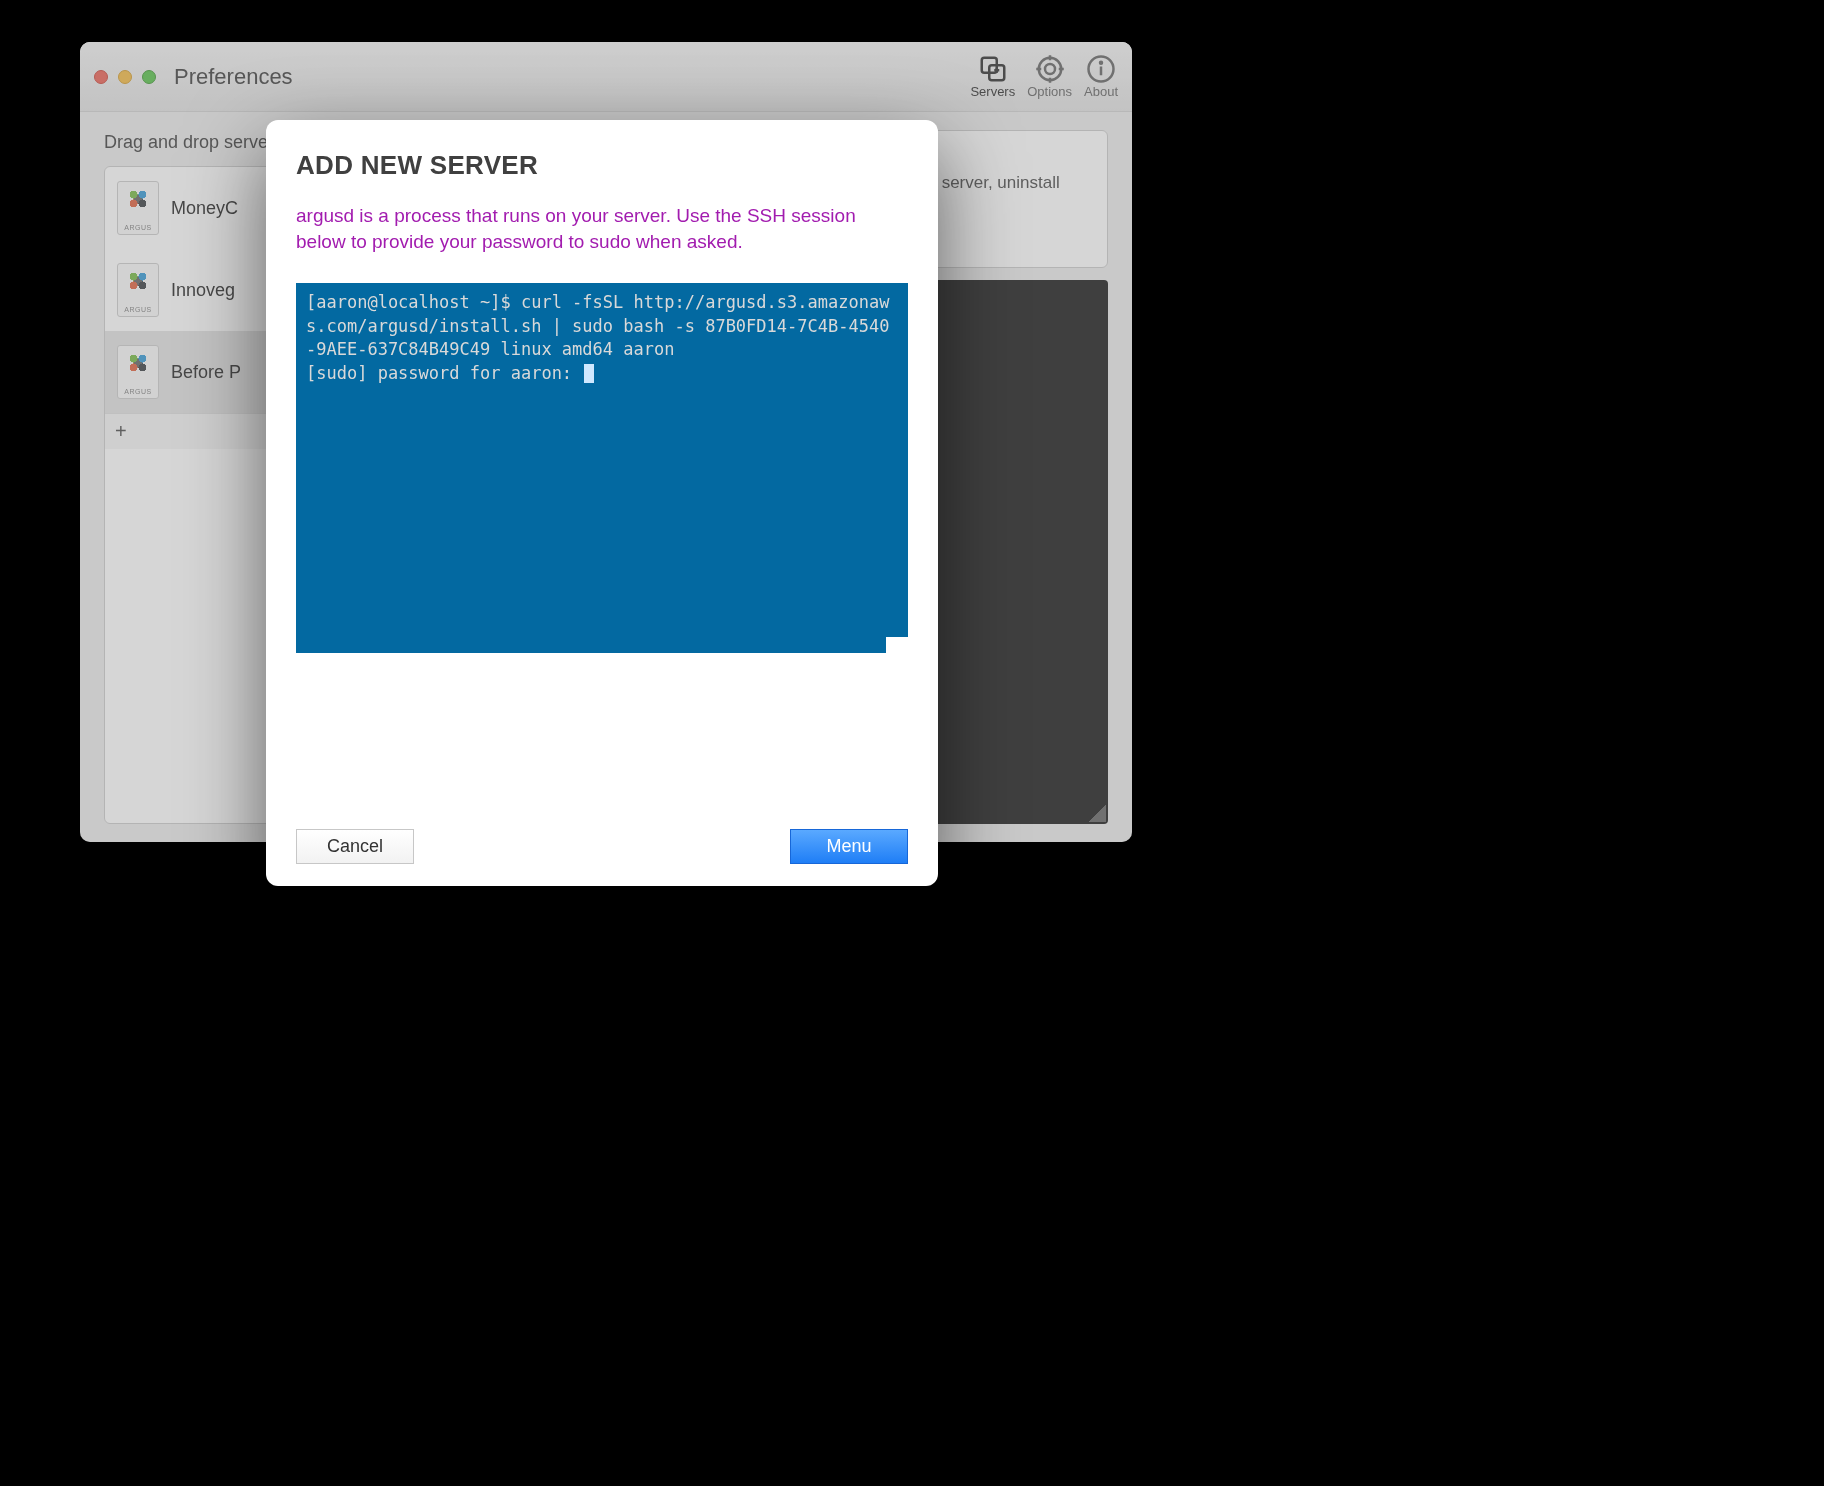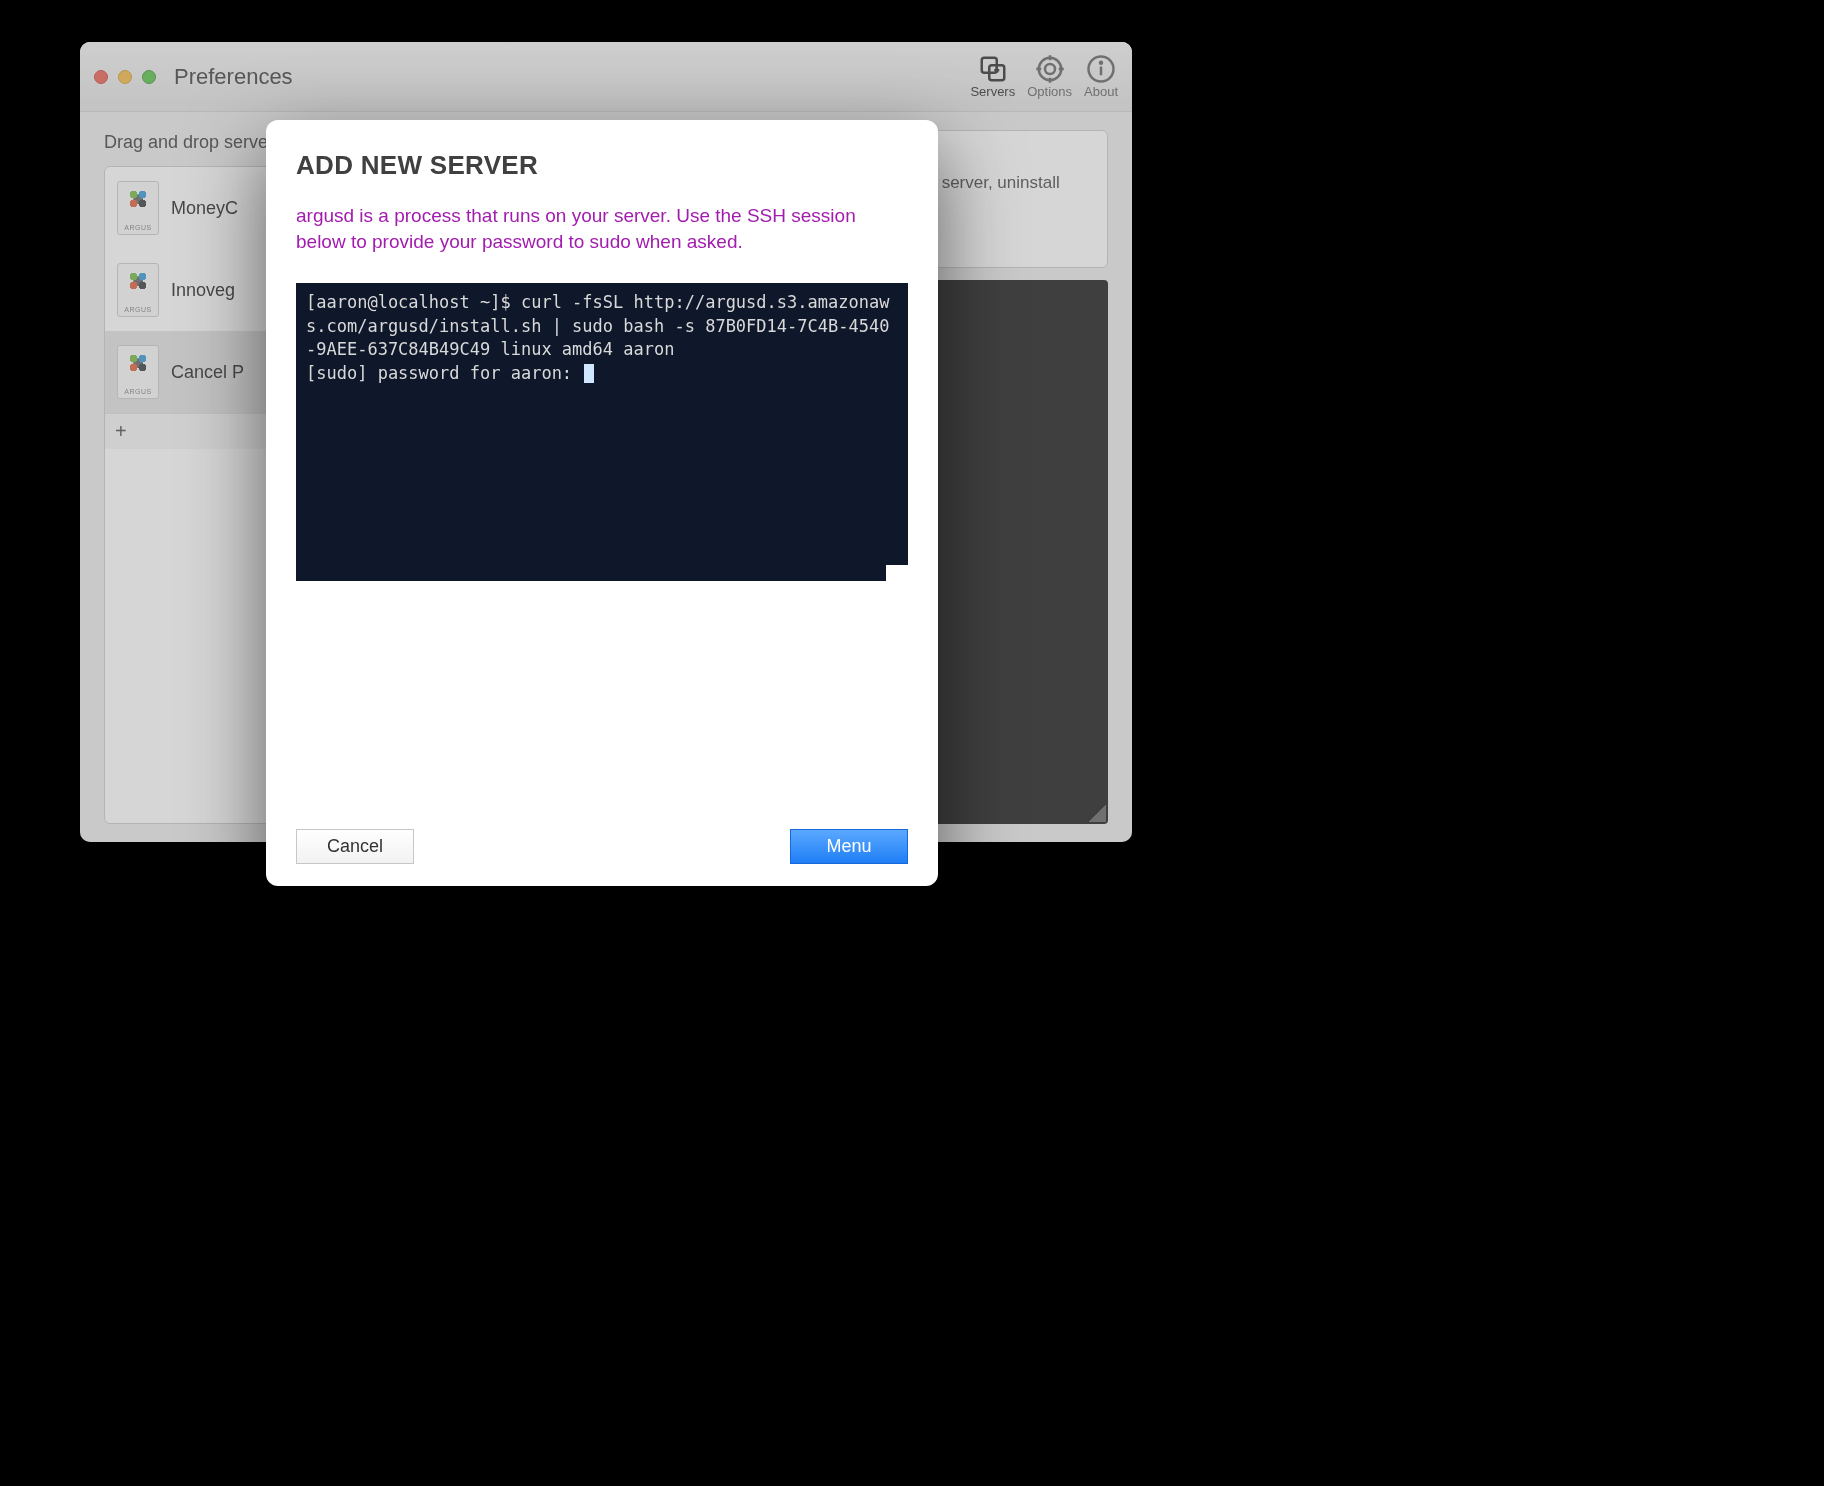--- a/index.html
+++ b/index.html
@@ -104,25 +104,25 @@
     border-radius:12px;
     box-shadow:0 30px 80px rgba(0,0,0,0.55);
     padding:30px 30px 22px 30px;
     display:flex; flex-direction:column;
     color:#333;
   }
   .modal h1{ font-size:26px; font-weight:600; letter-spacing:0.3px; color:#404040; margin-bottom:22px; }
   .modal h2{ font-size:22px; font-weight:600; margin-bottom:10px; color:#2d2d2d;}
   .modal p.desc{ font-size:19px; line-height:1.35; color:#a21caf; margin-bottom:29px;}
   .terminal{
-    background:#0f172a; color:#d9d9d9;
+    background:#0369a1; color:#d9d9d9;
     font-family: "Menlo","Consolas",monospace;
     font-size:17px; line-height:1.38;
     padding:8px 10px;
-    height:298px;
+    height:370px;
     white-space:pre-wrap; word-break:break-all;
     position:relative;
   }
   .terminal .cursor{
     display:inline-block; width:10px; height:19px;
     background:#cfe8ff; vertical-align:text-bottom; margin-left:2px;
   }
   .terminal::after{
     content:""; position:absolute; right:0; bottom:0; width:22px; height:16px;
     background:#fff;
@@ -204,21 +204,21 @@
           <div class="server-row">
             <div class="server-icon">
                 <span class="tag">ARGUS</span>
               </div>
             <span>Innoveg</span>
           </div>
           <div class="server-row selected">
             <div class="server-icon">
                 <span class="tag">ARGUS</span>
               </div>
-            <span>Cancel P</span>
+            <span>Before P</span>
           </div>
           <div style="flex:1"></div>
           <div class="add-row">+</div>
         </div>
       </div>
 
       <div class="right-col">
         <div class="remove-panel">
           <h4>Remove Server</h4>
           <div>Before removing this server, uninstall argusd.</div>

